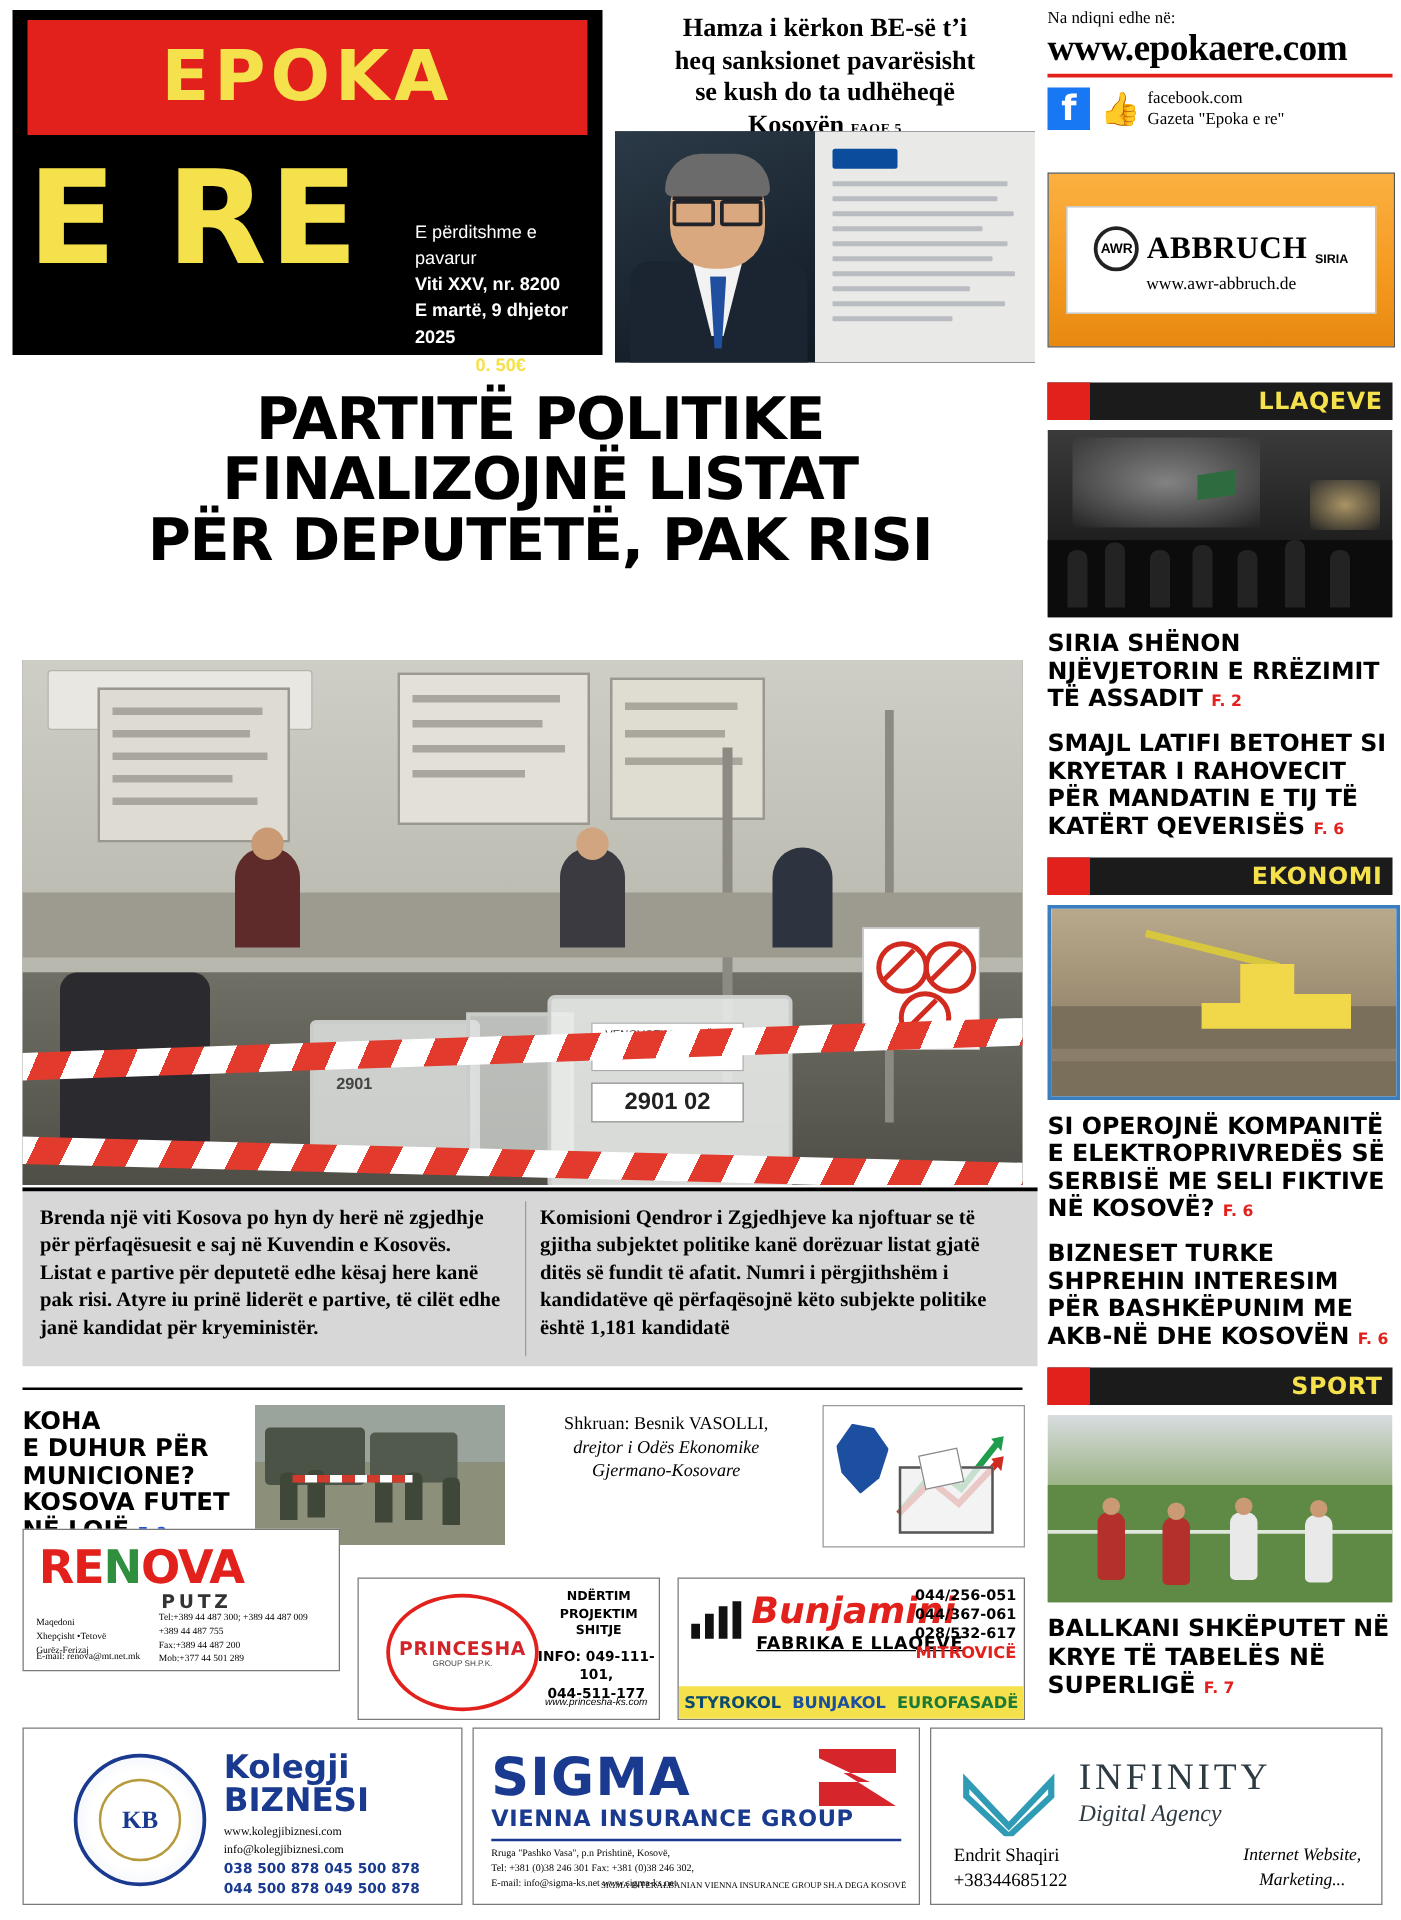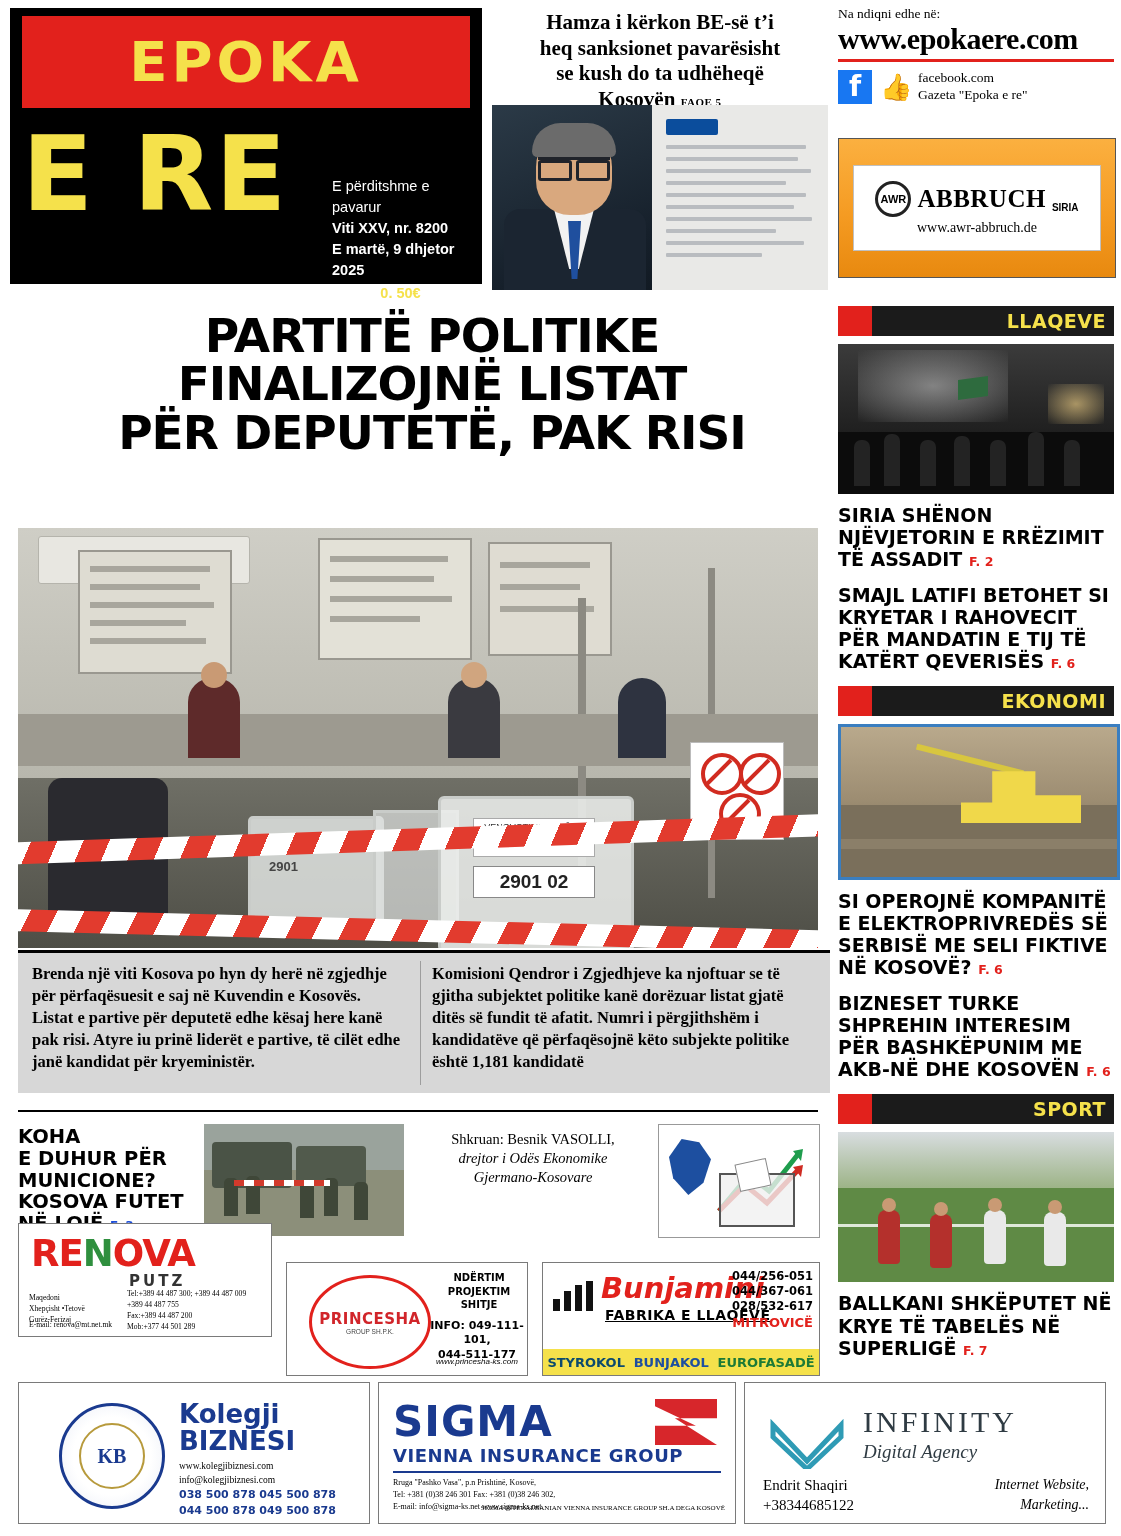--- a/index.html
+++ b/index.html
@@ -179,21 +179,21 @@
     clip-path:polygon(0 0,100% 0,100% 42%,32% 42%,100% 100%,0 100%,0 58%,66% 58%,0 16%);}
   .sg-sub{position:absolute;left:14px;top:62px;font-family:"DejaVu Sans",sans-serif;font-weight:bold;font-size:18px;color:#1a3a8f;letter-spacing:.5px;}
   .sg-rule{position:absolute;left:14px;top:88px;right:14px;height:2px;background:#1a3a8f;}
   .sg-fine{position:absolute;left:14px;top:94px;right:10px;font-size:8px;line-height:1.5;font-family:"Liberation Serif",serif;}
 
   .ad-infinity{left:744px;top:1382px;width:360px;height:140px;}
   .inf-mark{position:absolute;left:22px;top:34px;width:80px;height:52px;}
   .inf-name{position:absolute;left:118px;top:22px;font-family:"Liberation Serif",serif;font-size:30px;letter-spacing:3px;color:#2f3b43;}
   .inf-sub{position:absolute;left:118px;top:58px;font-family:"Liberation Serif",serif;font-style:italic;font-size:19px;color:#2f3b43;}
   .inf-left{position:absolute;left:18px;top:92px;font-family:"Liberation Serif",serif;font-size:15px;line-height:1.35;}
-  .inf-right{position:absolute;right:16px;top:92px;text-align:right;font-family:"Liberation Serif",serif;font-style:italic;font-size:14px;line-height:1.4;}
+  .inf-right{position:absolute;right:16px;top:92px;text-align:center;font-family:"Liberation Serif",serif;font-style:italic;font-size:14px;line-height:1.4;}
 
   
   .rail{position:absolute;left:838px;top:306px;width:276px;}
   .sec-bar{position:relative;height:30px;background:#1b1b1b;margin-bottom:8px;}
   .sec-bar .tick{position:absolute;left:0;top:0;width:34px;height:30px;background:#e2211c;}
   .sec-bar .lbl{position:absolute;right:8px;top:4px;font-family:"DejaVu Sans",sans-serif;font-weight:bold;font-size:19px;color:#f5e14b;letter-spacing:.5px;}
   .rail-photo{width:276px;height:150px;overflow:hidden;position:relative;margin-bottom:10px;}
   .rp-night{position:absolute;inset:0;background:linear-gradient(180deg,#3b3b3b 0%,#1a1a1a 70%,#101010 100%);}
   .rp-smoke{position:absolute;left:20px;top:6px;width:150px;height:72px;background:radial-gradient(ellipse at center,rgba(200,200,200,.55),rgba(120,120,120,0));}
   .rp-crowd{position:absolute;left:0;bottom:0;width:276px;height:62px;background:#0c0c0c;}

